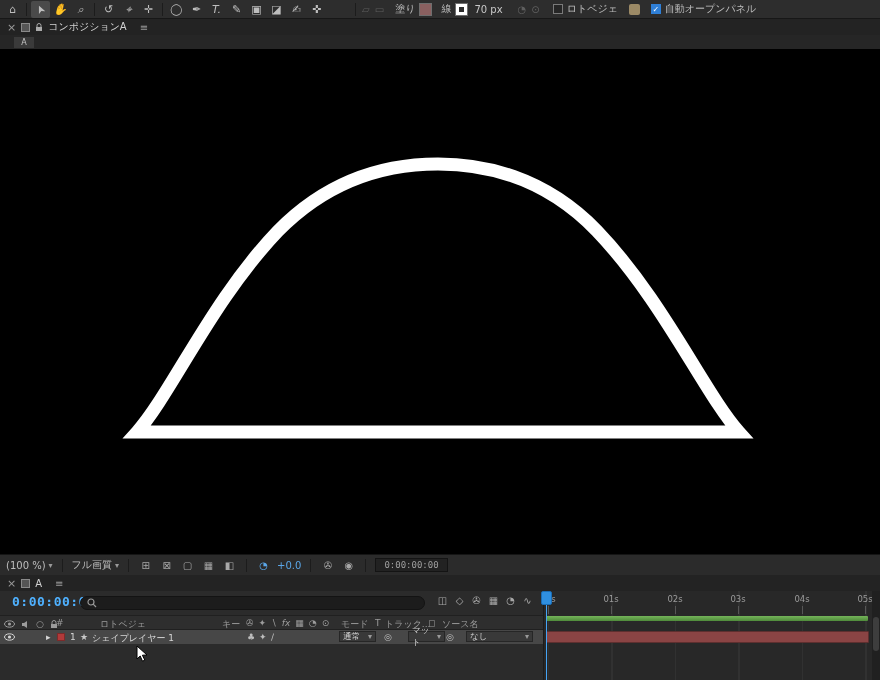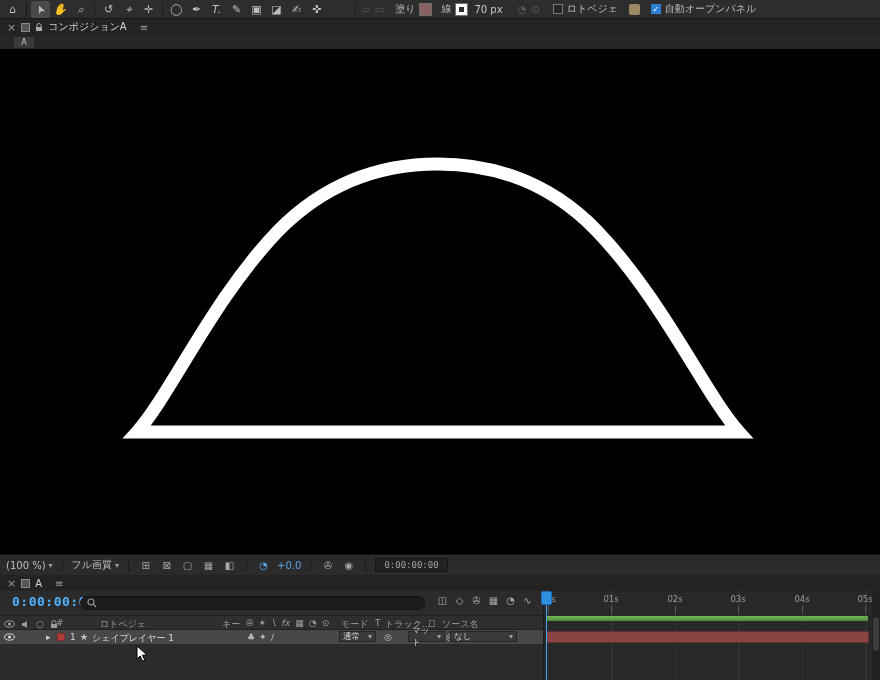--- a/index.html
+++ b/index.html
@@ -271,21 +271,21 @@
       <span class="dropdown" style="left:339px;width:37px">
         <span>通常</span>
         <span class="caret">▾</span>
       </span>
       <span class="lr" style="left:384px;color:#bdbdbd">◎</span>
       <span class="dropdown" style="left:408px;width:37px">
         <span>マット</span>
         <span class="caret">▾</span>
       </span>
       <span class="lr" style="left:446px;color:#bdbdbd">◎</span>
-      <span class="dropdown" style="left:450px;width:67px">
+      <span class="dropdown" style="left:466px;width:67px">
         <span>なし</span>
         <span class="caret">▾</span>
       </span>
     </div>
   </div>
 
   <div id="tl-right">
     <span class="rtick" style="left:-7px">00s</span>
     <span class="rtick" style="left:56px">01s</span>
     <span class="rtick" style="left:120px">02s</span>

